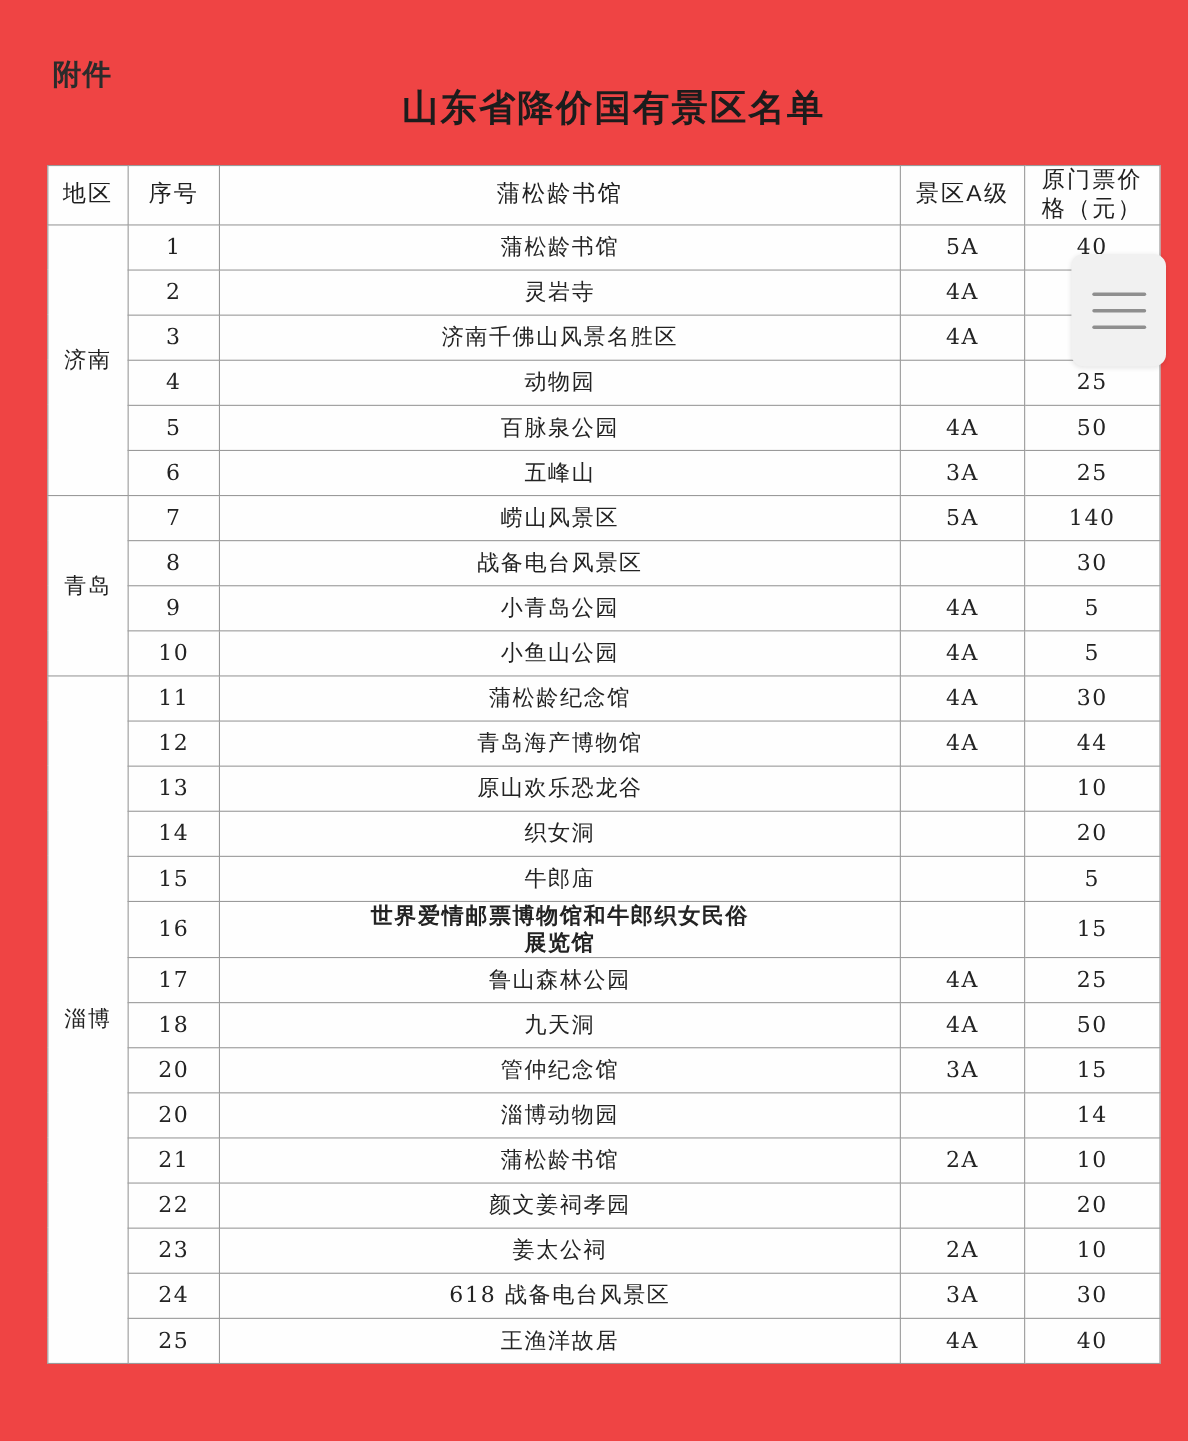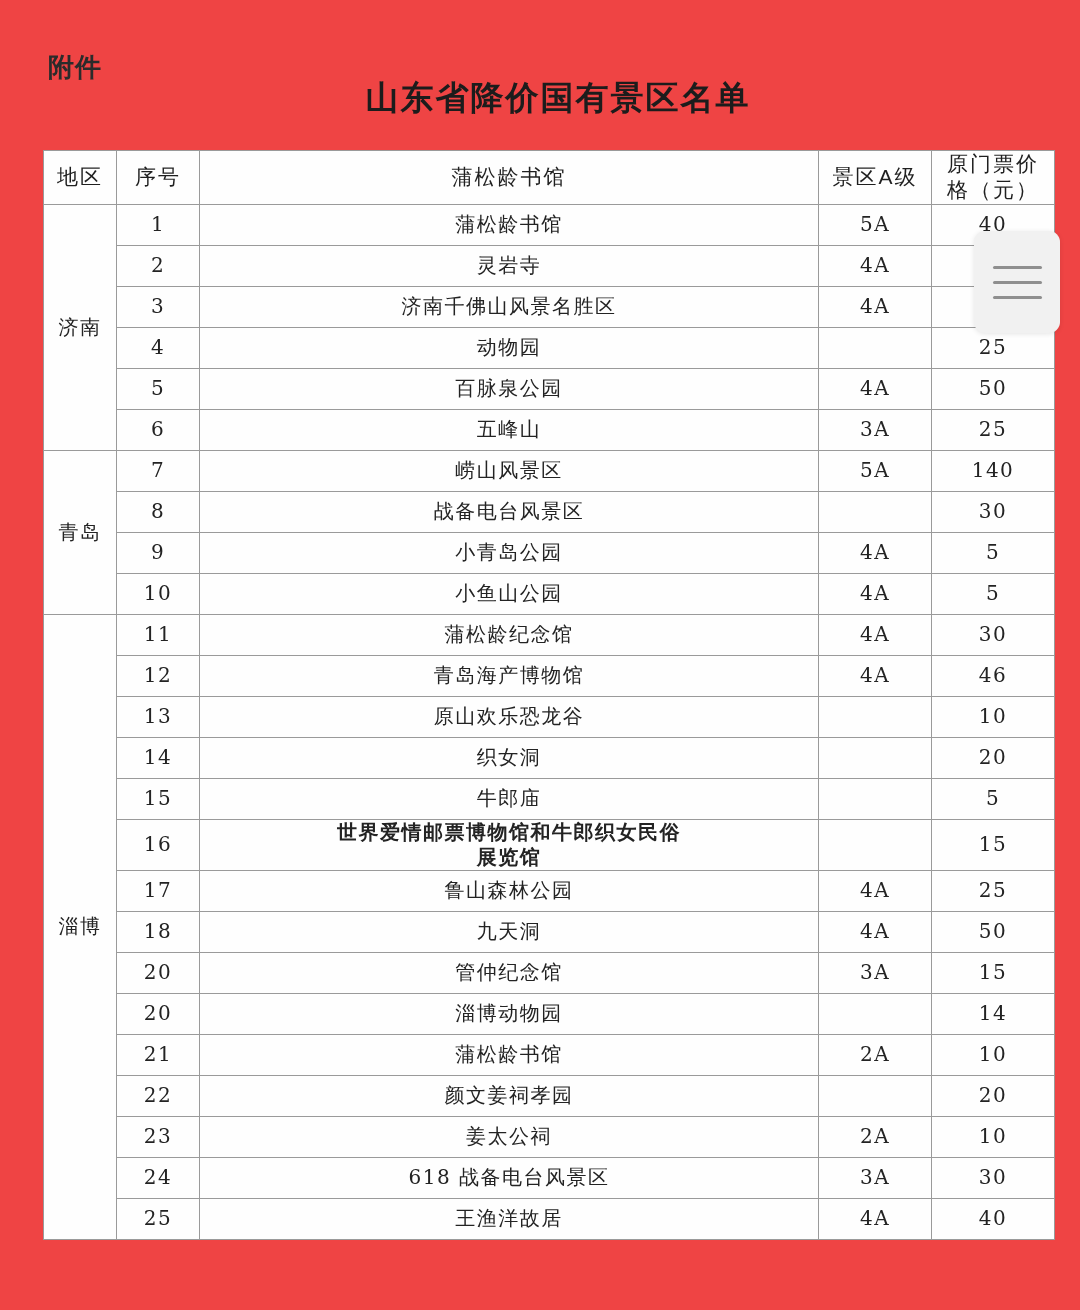--- a/index.html
+++ b/index.html
@@ -219,21 +219,21 @@
             <td class="col-region" rowspan="15">淄博</td>
             <td class="col-idx">11</td>
             <td class="col-name">蒲松龄纪念馆</td>
             <td class="col-level">4A</td>
             <td class="col-price">30</td>
           </tr>
           <tr>
             <td class="col-idx">12</td>
             <td class="col-name">青岛海产博物馆</td>
             <td class="col-level">4A</td>
-            <td class="col-price">46</td>
+            <td class="col-price">44</td>
           </tr>
           <tr>
             <td class="col-idx row-tall">13</td>
             <td class="col-name row-tall">原山欢乐恐龙谷</td>
             <td class="col-level row-tall"></td>
             <td class="col-price row-tall">10</td>
           </tr>
           <tr>
             <td class="col-idx">14</td>
             <td class="col-name">织女洞</td>

